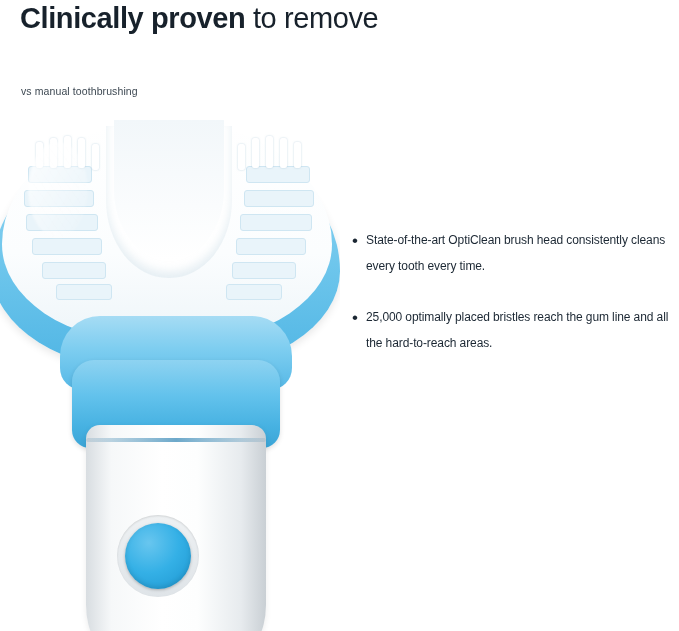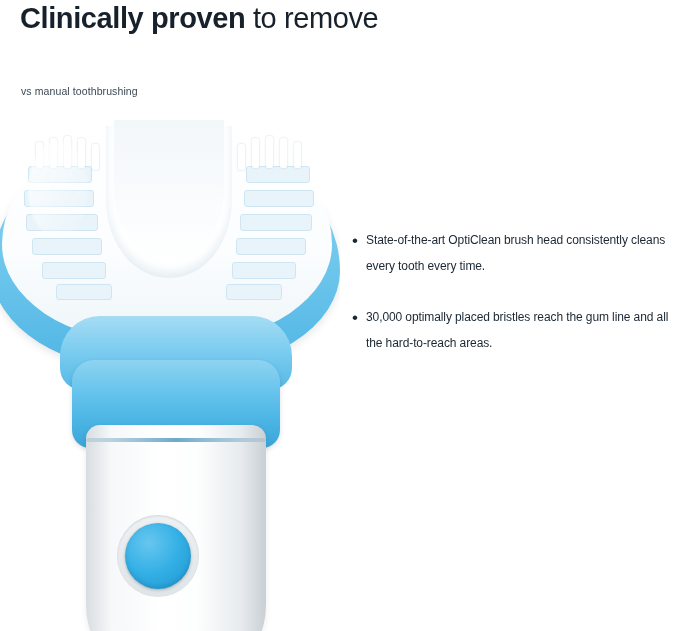--- a/index.html
+++ b/index.html
@@ -202,17 +202,17 @@
     <div class="power-button"></div>
   </div>
 
   <div class="bullets">
     <div class="bullet">
       <span class="bullet-dot">•</span>
       <span class="bullet-text">State-of-the-art OptiClean brush head consistently cleans every tooth every time.</span>
     </div>
     <div class="bullet">
       <span class="bullet-dot">•</span>
-      <span class="bullet-text">30,000 optimally placed bristles reach the gum line and all the hard-to-reach areas.</span>
+      <span class="bullet-text">25,000 optimally placed bristles reach the gum line and all the hard-to-reach areas.</span>
     </div>
   </div>
 
 </div>
 
 </body></html>

